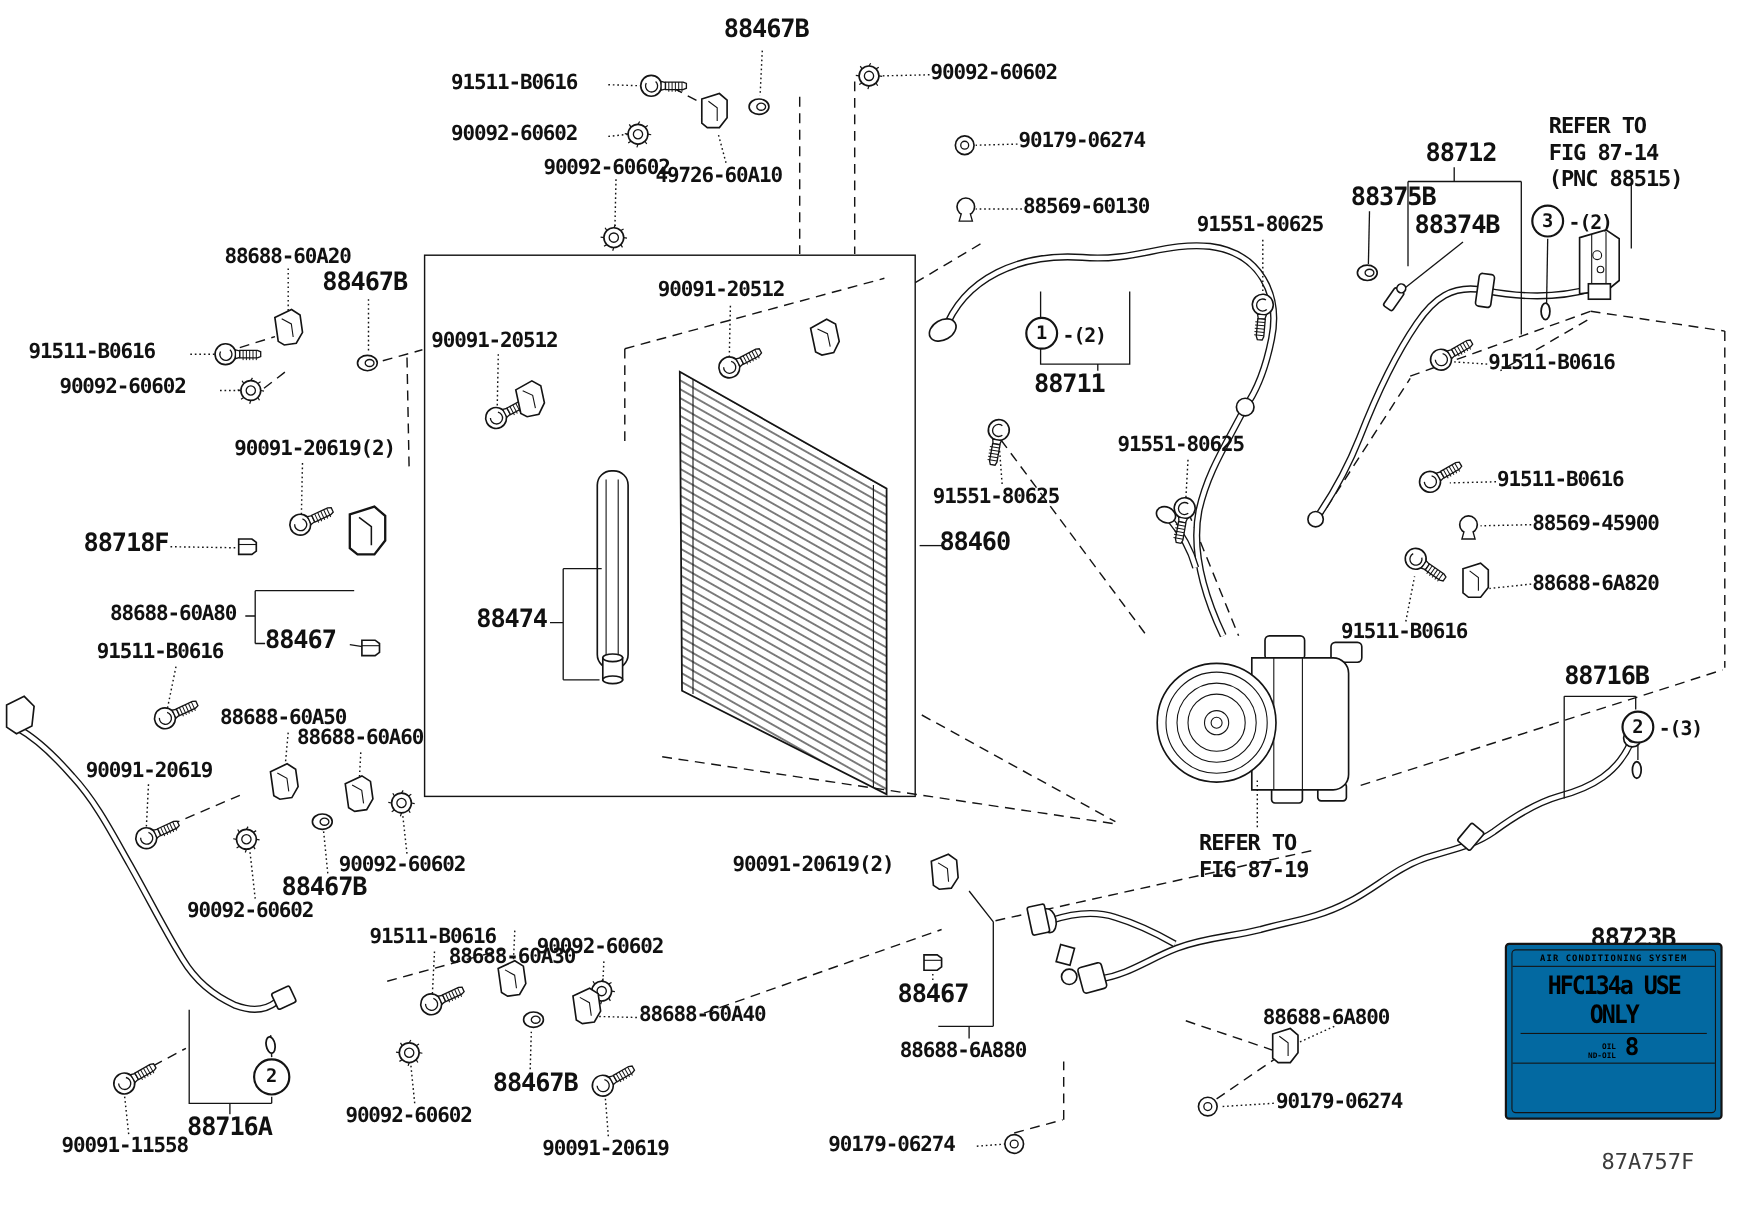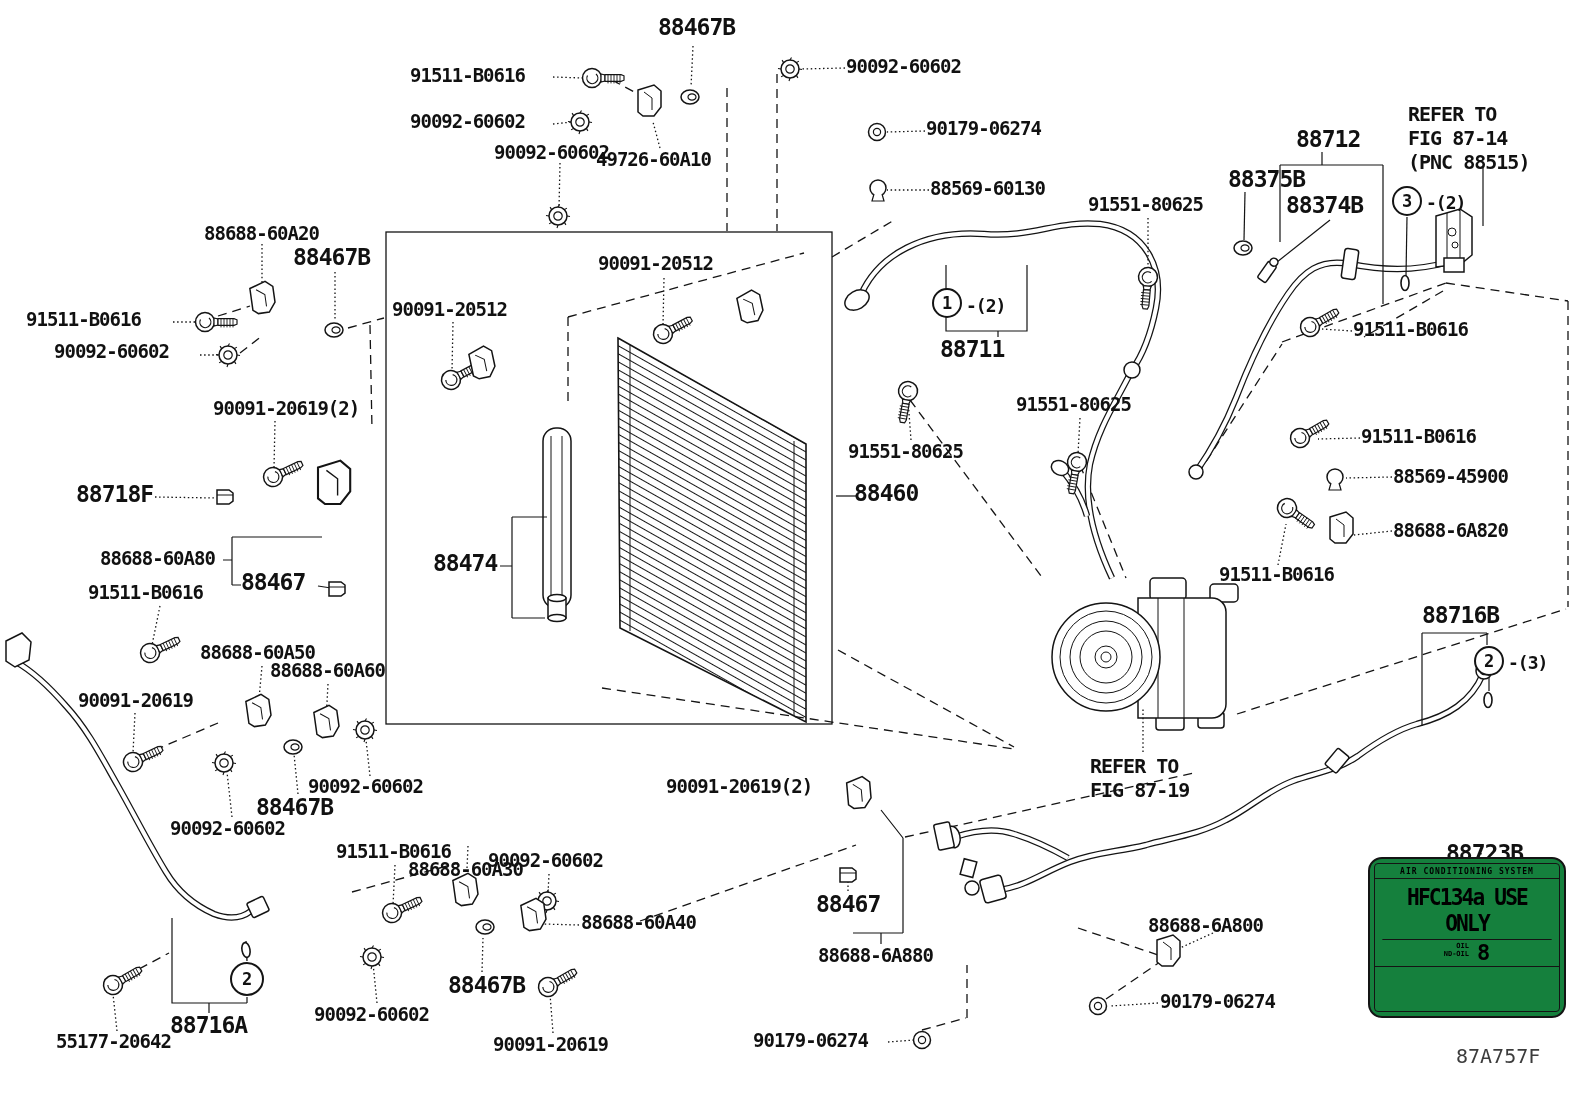--- a/index.html
+++ b/index.html
@@ -18,28 +18,28 @@
   svg{position:absolute;left:0;top:0;}
   .ls{stroke:#141414;stroke-width:1.2;fill:none;}
   .ld{stroke:#141414;stroke-width:1.3;fill:none;stroke-dasharray:1.5 2.6;}
   .dash{stroke:#141414;stroke-width:1.3;fill:none;stroke-dasharray:9 6;}
   .po{stroke:#141414;stroke-width:6.5;fill:none;}
   .pi{stroke:#fff;stroke-width:4;fill:none;}
   .fit{fill:#fff;stroke:#141414;stroke-width:1.5;}
   .thin{stroke:#141414;stroke-width:1;fill:none;}
   
   #sticker{position:absolute;left:1368px;top:857px;width:198px;height:161px;
-           border:2.5px solid #141414;border-radius:14px;background:#15803d;box-sizing:border-box;padding:4px;}
+           border:2.5px solid #141414;border-radius:4px;background:#0369a1;box-sizing:border-box;padding:4px;}
   #sticker .inner{border:1.5px solid #141414;border-radius:4px;height:100%;box-sizing:border-box;
                   display:flex;flex-direction:column;}
   #sticker .hdr{font:bold 8px "DejaVu Sans Mono",monospace;letter-spacing:1px;text-align:center;
                 padding:3px 0 2px;border-bottom:1.5px solid #141414;}
   #sticker .main{font:bold 23px "DejaVu Sans Mono",monospace;letter-spacing:-2px;text-align:center;
                  transform:scaleX(.92);padding:5px 0 3px;border-bottom:1.5px solid #141414;}
-  #sticker .mid{display:flex;align-items:flex-start;justify-content:center;gap:8px;
+  #sticker .mid{display:flex;align-items:flex-end;justify-content:center;gap:8px;
                 border-bottom:1.5px solid #141414;padding:2px 0;}
   #sticker .oil{font:bold 7px "DejaVu Sans Mono",monospace;line-height:8px;text-align:right;}
   #sticker .eight{font:bold 22px "DejaVu Sans Mono",monospace;line-height:22px;}
   #sticker .fine{font:7px "DejaVu Sans Mono",monospace;line-height:9.5px;padding:3px 4px;
                  letter-spacing:-0.3px;white-space:nowrap;}
 </style>
 </head>
 <body>
 
 <div id="stage">
@@ -358,21 +358,21 @@
 <div class="lbl" style="left:408px;top:860px">88688-60A30</div>
 <div class="lbl" style="left:336px;top:842px">91511-B0616</div>
 <div class="lbl" style="left:488px;top:851px">90092-60602</div>
 <div class="lbl lg" style="left:816px;top:893px">88467</div>
 <div class="lbl" style="left:581px;top:913px">88688-60A40</div>
 <div class="lbl lg" style="left:1446px;top:842px">88723B</div>
 <div class="lbl" style="left:818px;top:946px">88688-6A880</div>
 <div class="lbl lg" style="left:448px;top:974px">88467B</div>
 <div class="lbl" style="left:314px;top:1005px">90092-60602</div>
 <div class="lbl lg" style="left:170px;top:1014px">88716A</div>
-<div class="lbl" style="left:56px;top:1032px">55177-20642</div>
+<div class="lbl" style="left:56px;top:1032px">90091-11558</div>
 <div class="lbl" style="left:493px;top:1035px">90091-20619</div>
 <div class="lbl" style="left:753px;top:1031px">90179-06274</div>
 <div class="lbl" style="left:1148px;top:916px">88688-6A800</div>
 <div class="lbl" style="left:1160px;top:992px">90179-06274</div>
 
 <div class="ref" style="left:1408px;top:102px">
   <div>REFER TO</div>
   <div>FIG 87-14</div>
   <div>(PNC 88515)</div>
 </div>

